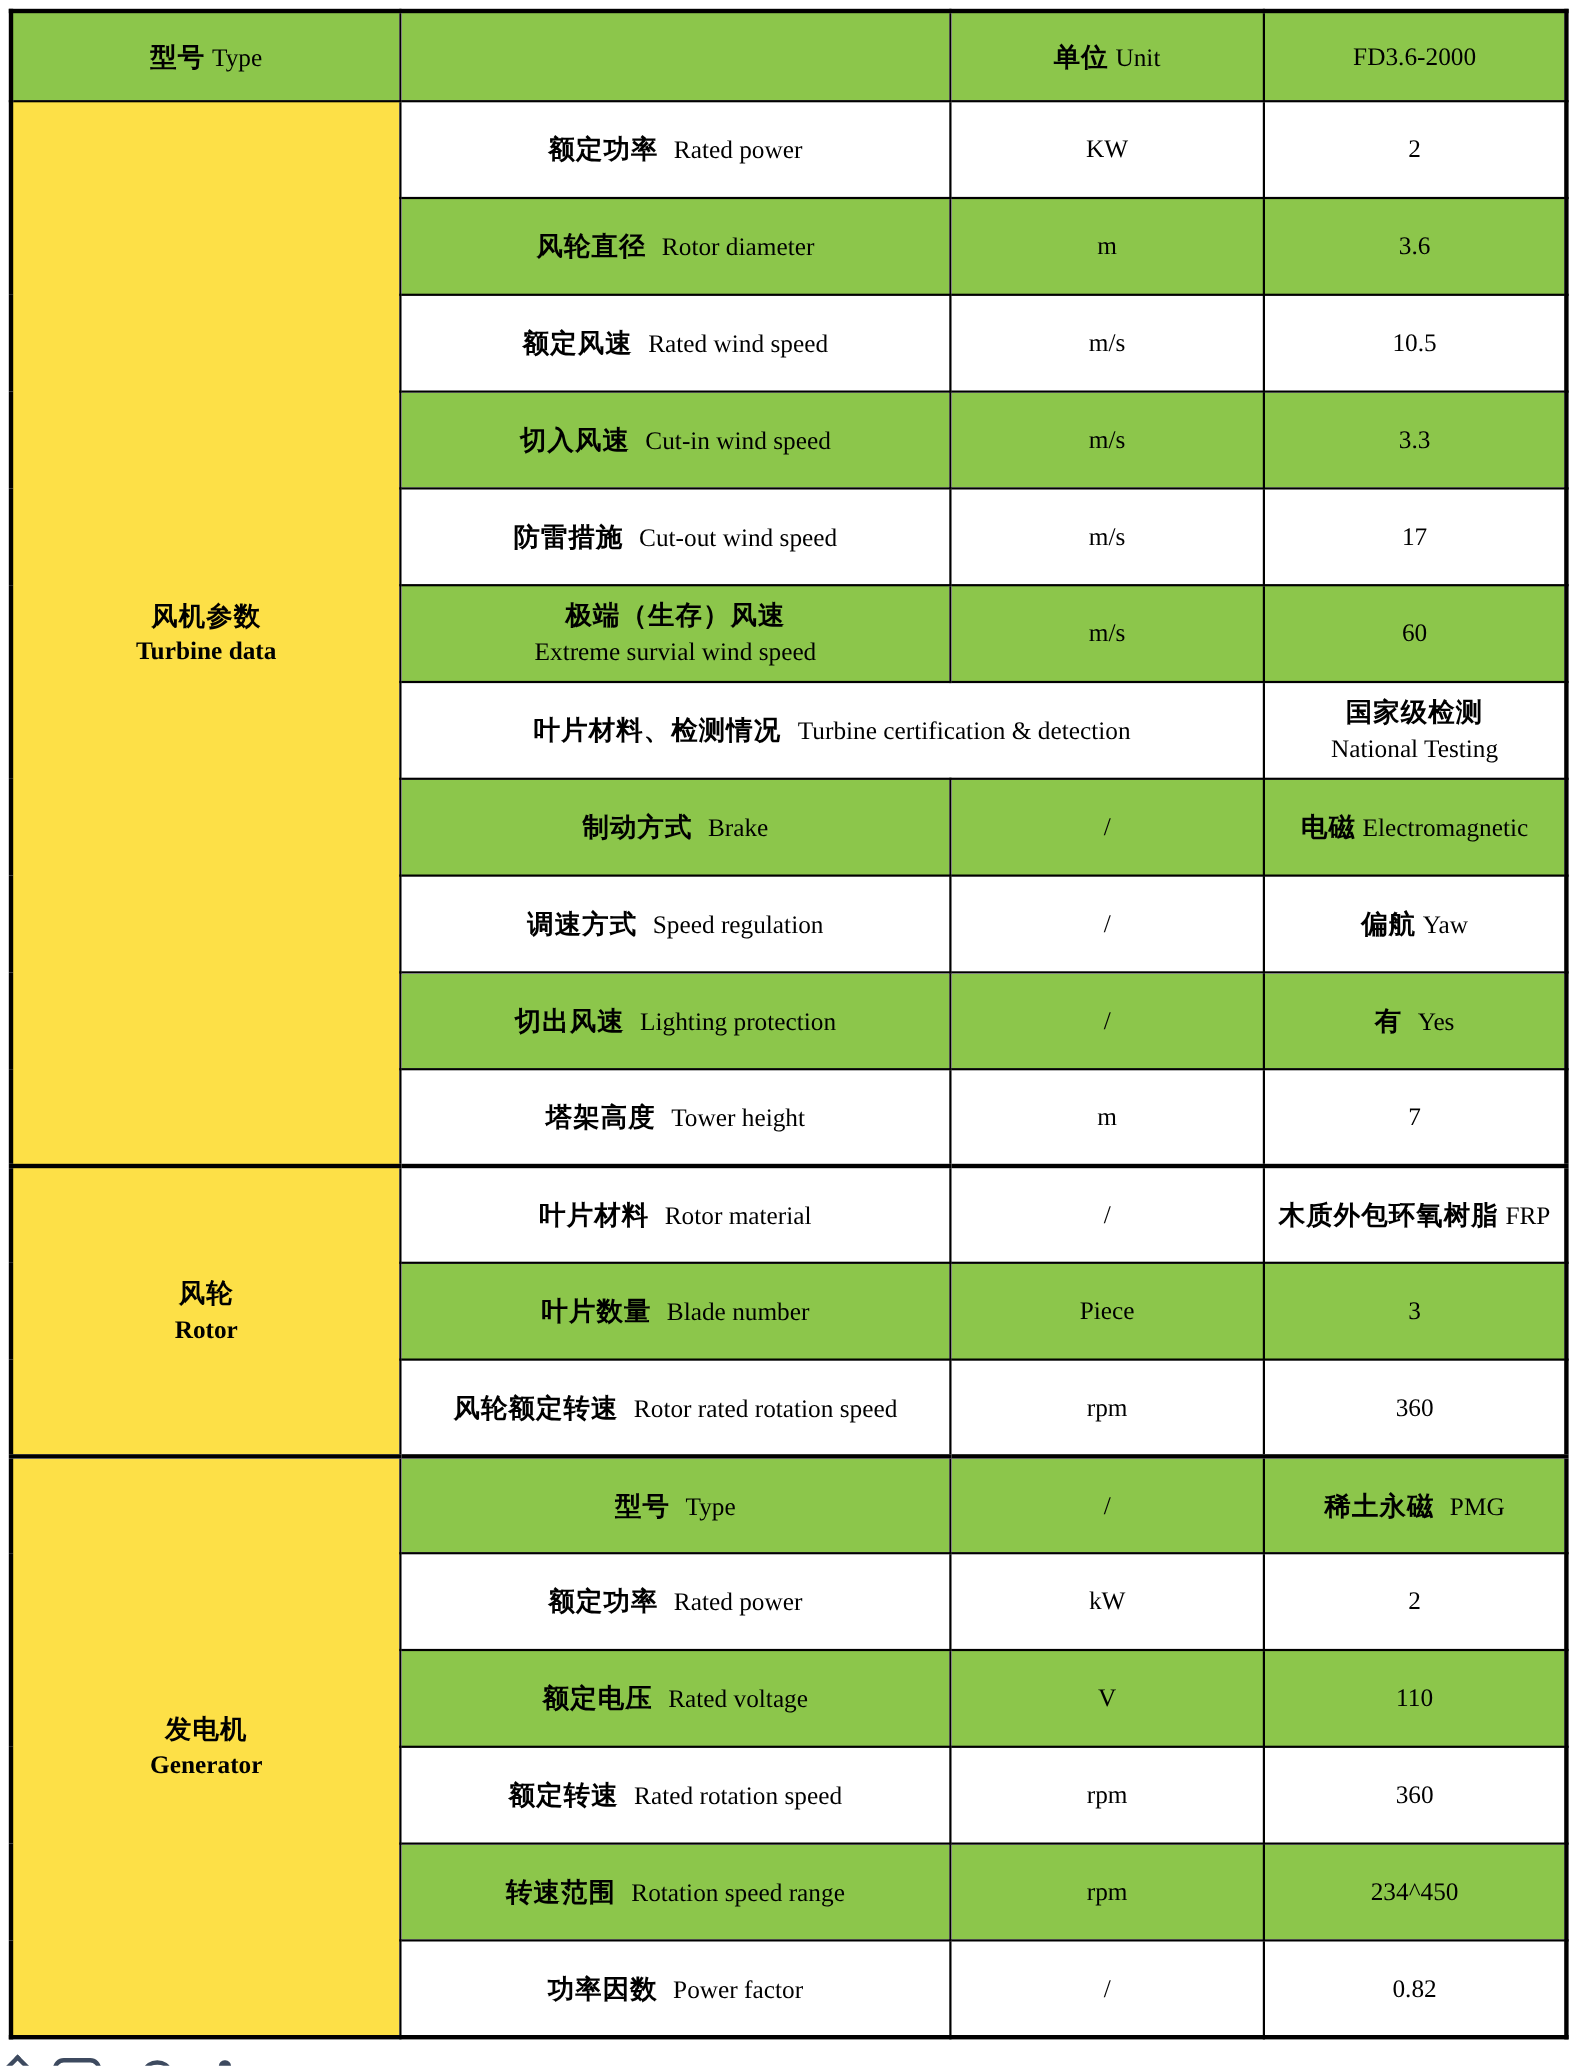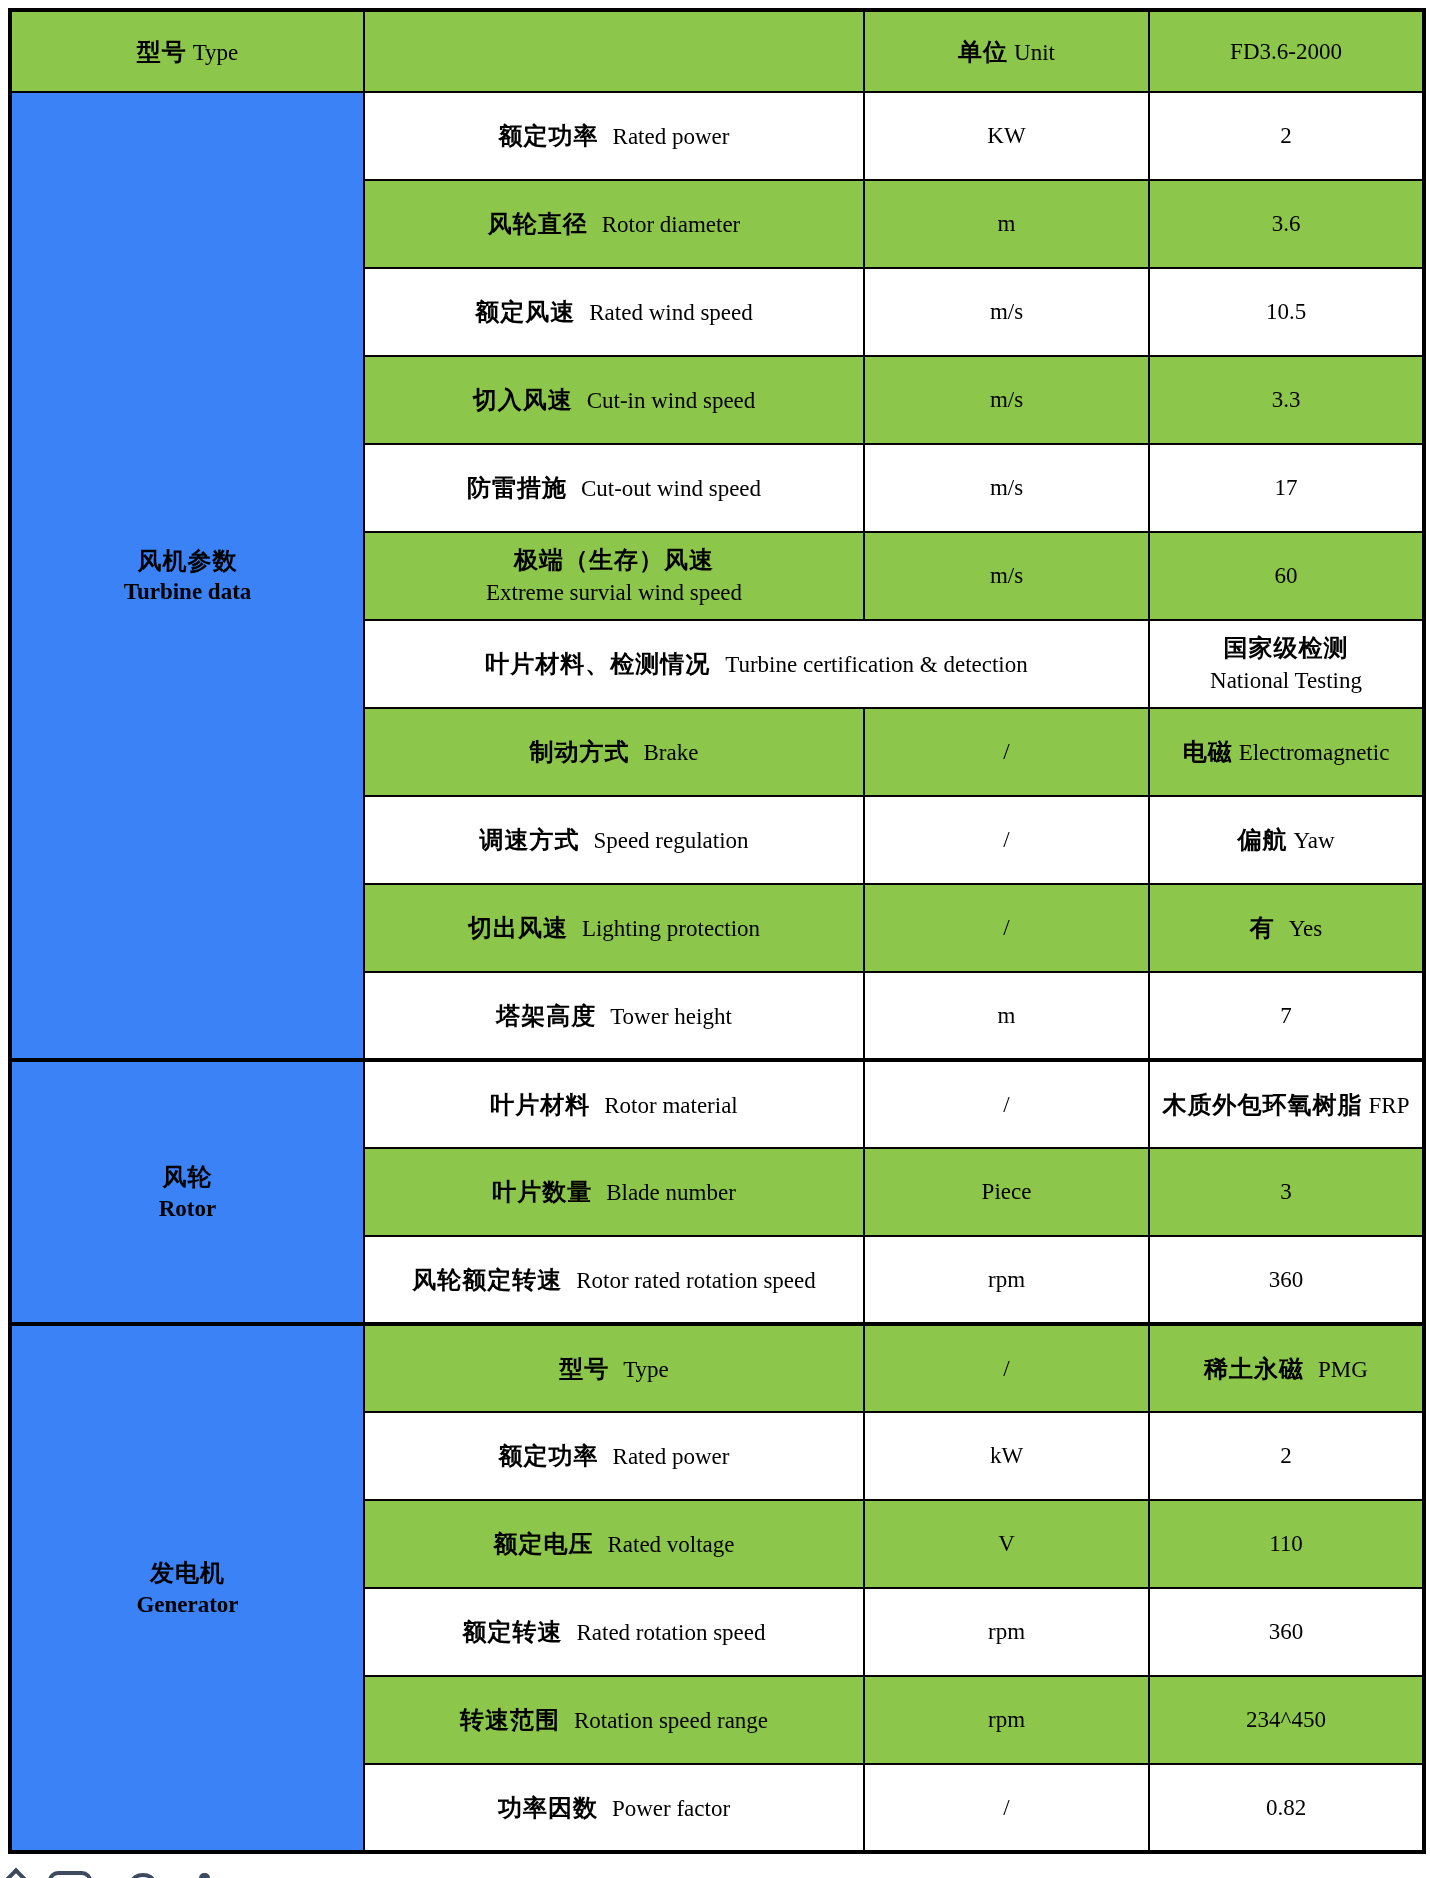--- a/index.html
+++ b/index.html
@@ -44,21 +44,21 @@
   }
   .en, .plain {
     font-family: "Liberation Serif", serif;
     font-weight: 400;
     font-size: 23px;
   }
   .gap { margin-left: 14px; }
   .gap-sm { margin-left: 6px; }
   .gap-lg { margin-left: 15px; }
   .line { display: block; line-height: 1.35; }
-  td.label-cell { background: #3b82f6; }
+  td.label-cell { background: #fde047; }
   td.label-cell .zh { display: block; line-height: 1.4; }
   td.label-cell .en {
     display: block;
     font-weight: 700;
     line-height: 1.3;
   }
   
   .bottom-strip { position: absolute; left: 0; top: 1866px; width: 400px; height: 12px; }
   .icon-caret {
     position: absolute; left: 8px; top: 5px;

